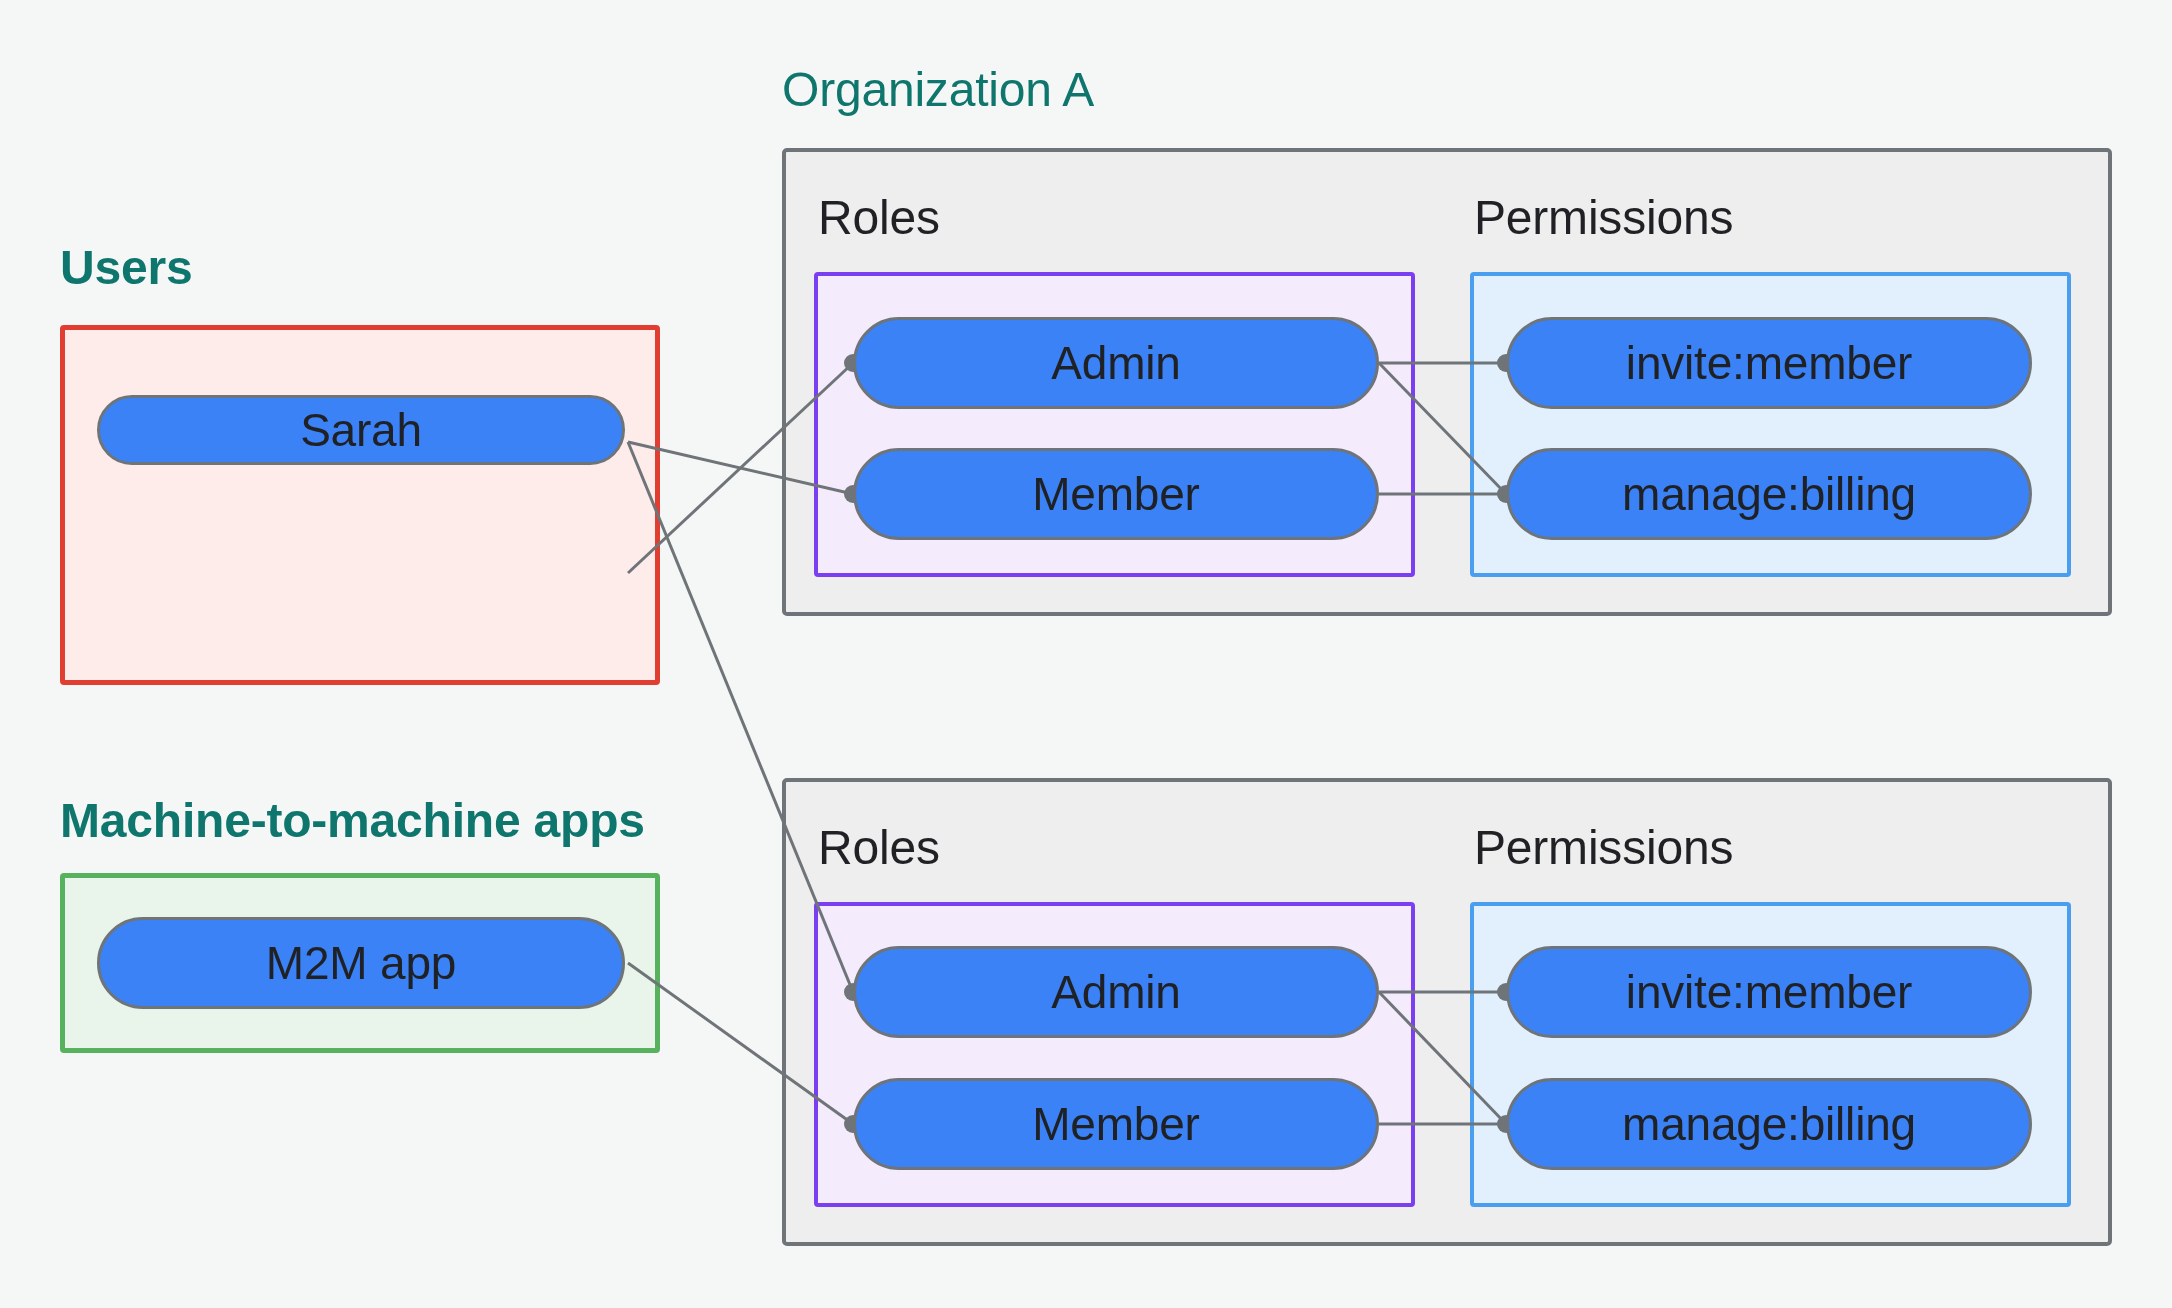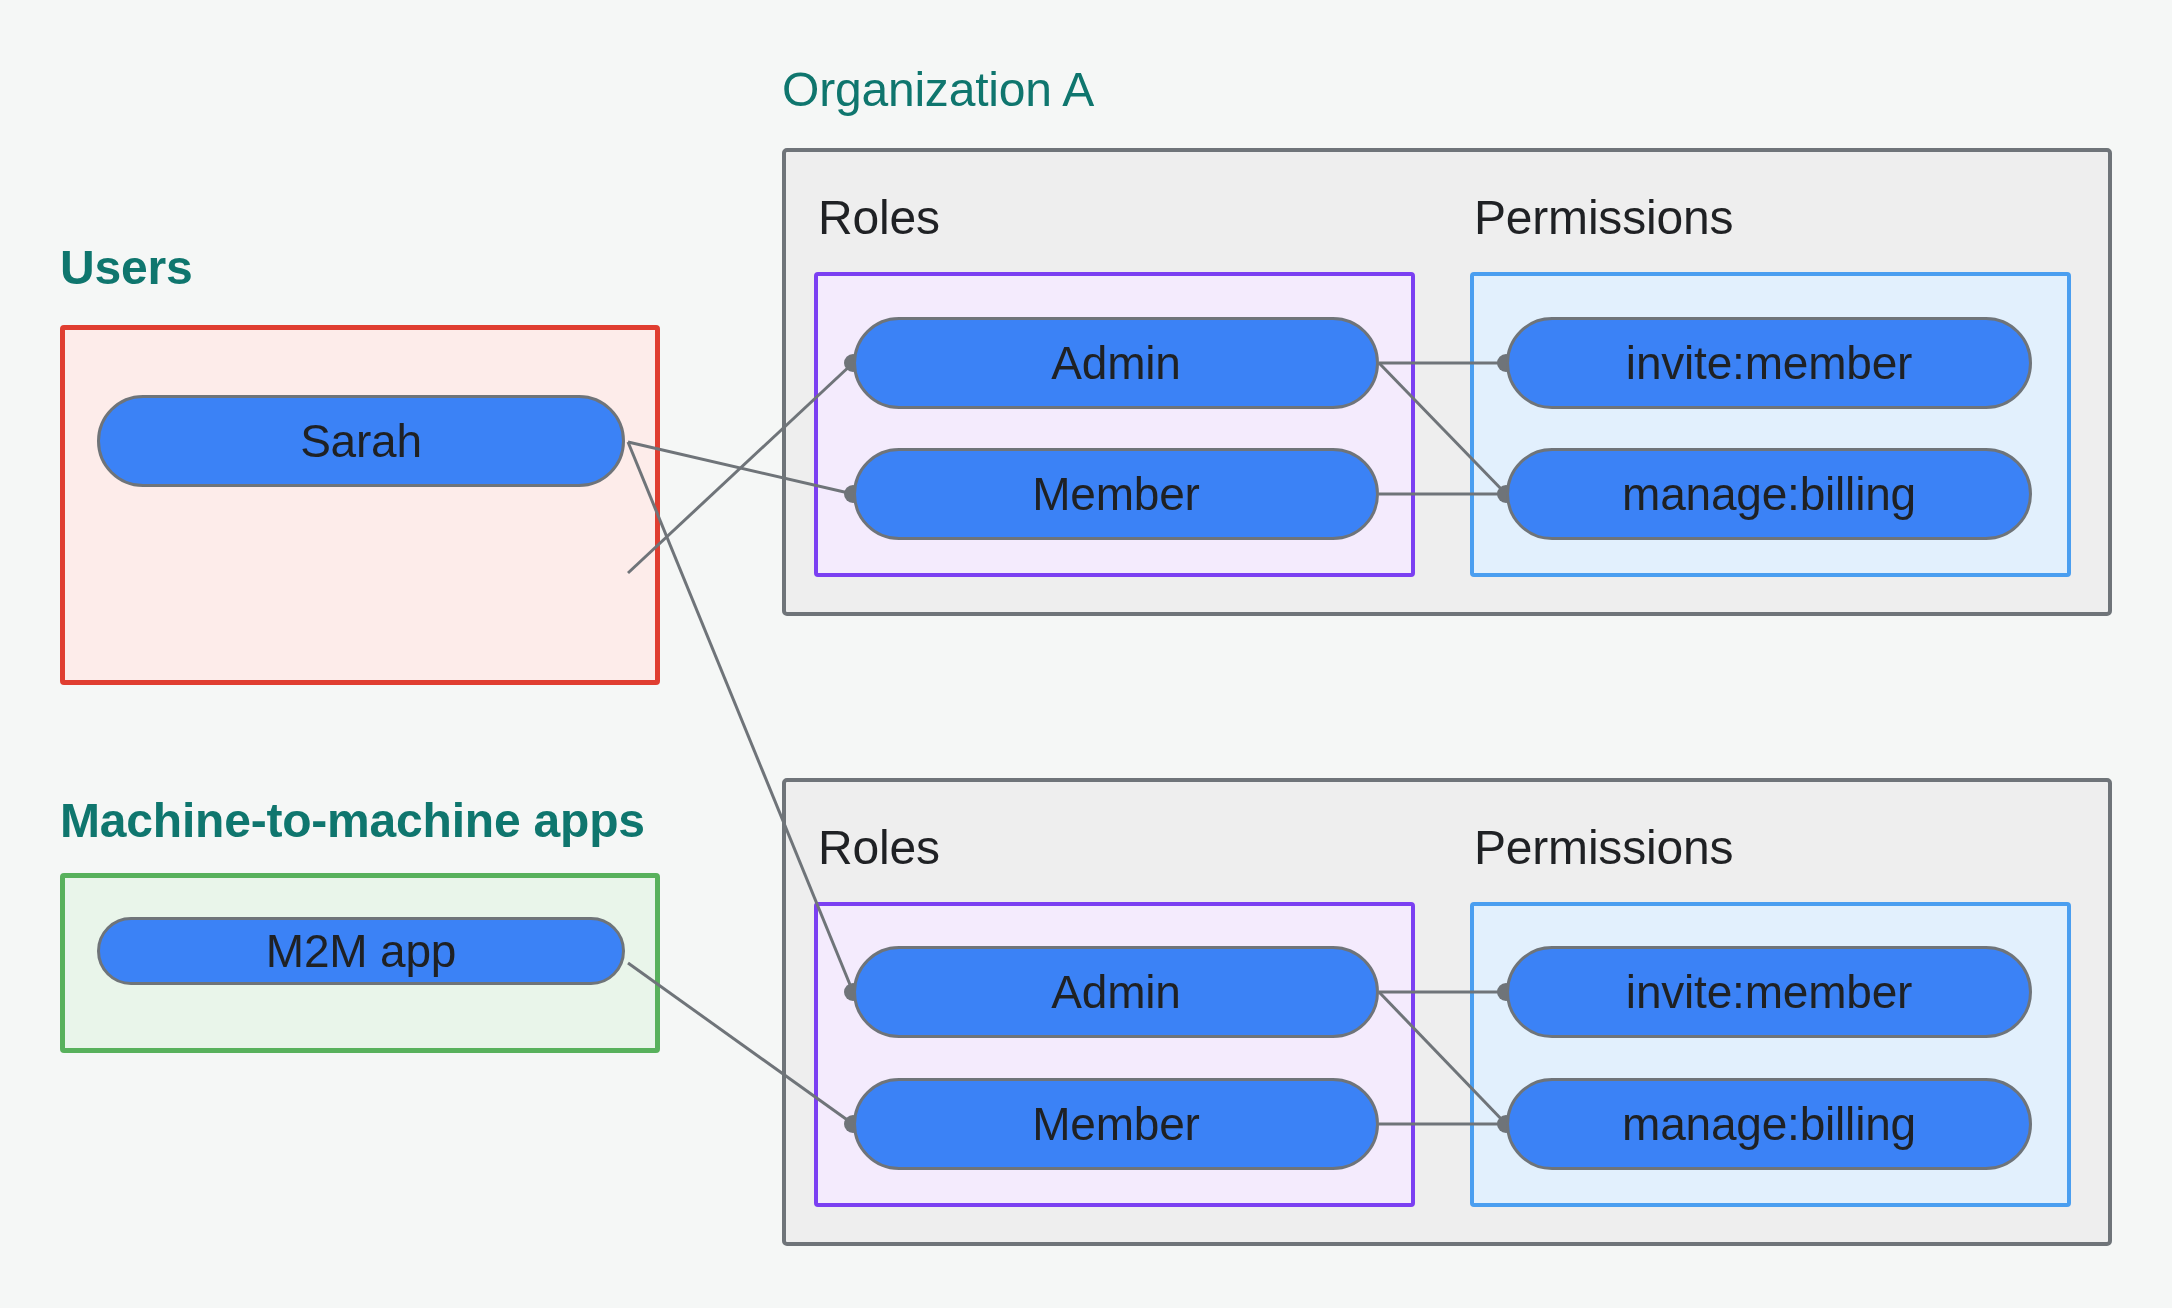--- a/index.html
+++ b/index.html
@@ -124,25 +124,25 @@
       <circle cx="853" cy="1124" r="9"></circle>
       <circle cx="1506" cy="363" r="9"></circle>
       <circle cx="1506" cy="494" r="9"></circle>
       <circle cx="1506" cy="992" r="9"></circle>
       <circle cx="1506" cy="1124" r="9"></circle>
     </g>
   </svg>
 
   <div class="grp-label bold" style="left:60px; top:240px;text-align:right;">Users</div>
   <div class="container box-users" style="left:60px; top:325px; width:600px; height:360px;"></div>
-  <div class="node" style="left:97px; top:395px; width:528px; height:92px;">Sarah</div>
+  <div class="node" style="left:97px; top:395px; width:528px; height:70px;">Sarah</div>
 
   <div class="grp-label bold" style="left:60px; top:793px;">Machine-to-machine apps</div>
   <div class="container box-m2m" style="left:60px; top:873px; width:600px; height:180px;"></div>
-  <div class="node" style="left:97px; top:917px; width:528px; height:68px;">M2M app</div>
+  <div class="node" style="left:97px; top:917px; width:528px; height:92px;">M2M app</div>
 
   <div class="grp-label" style="left:782px; top:62px;">Organization A</div>
   <div class="container box-org" style="left:782px; top:148px; width:1330px; height:468px;"></div>
 
   <div class="inner-title" style="left:818px; top:190px;">Roles</div>
   <div class="container box-roles" style="left:814px; top:272px; width:601px; height:305px;"></div>
   <div class="node" style="left:853px; top:317px; width:526px; height:92px;">Admin</div>
   <div class="node" style="left:853px; top:448px; width:526px; height:92px;">Member</div>
 
   <div class="inner-title" style="left:1474px; top:190px;">Permissions</div>

